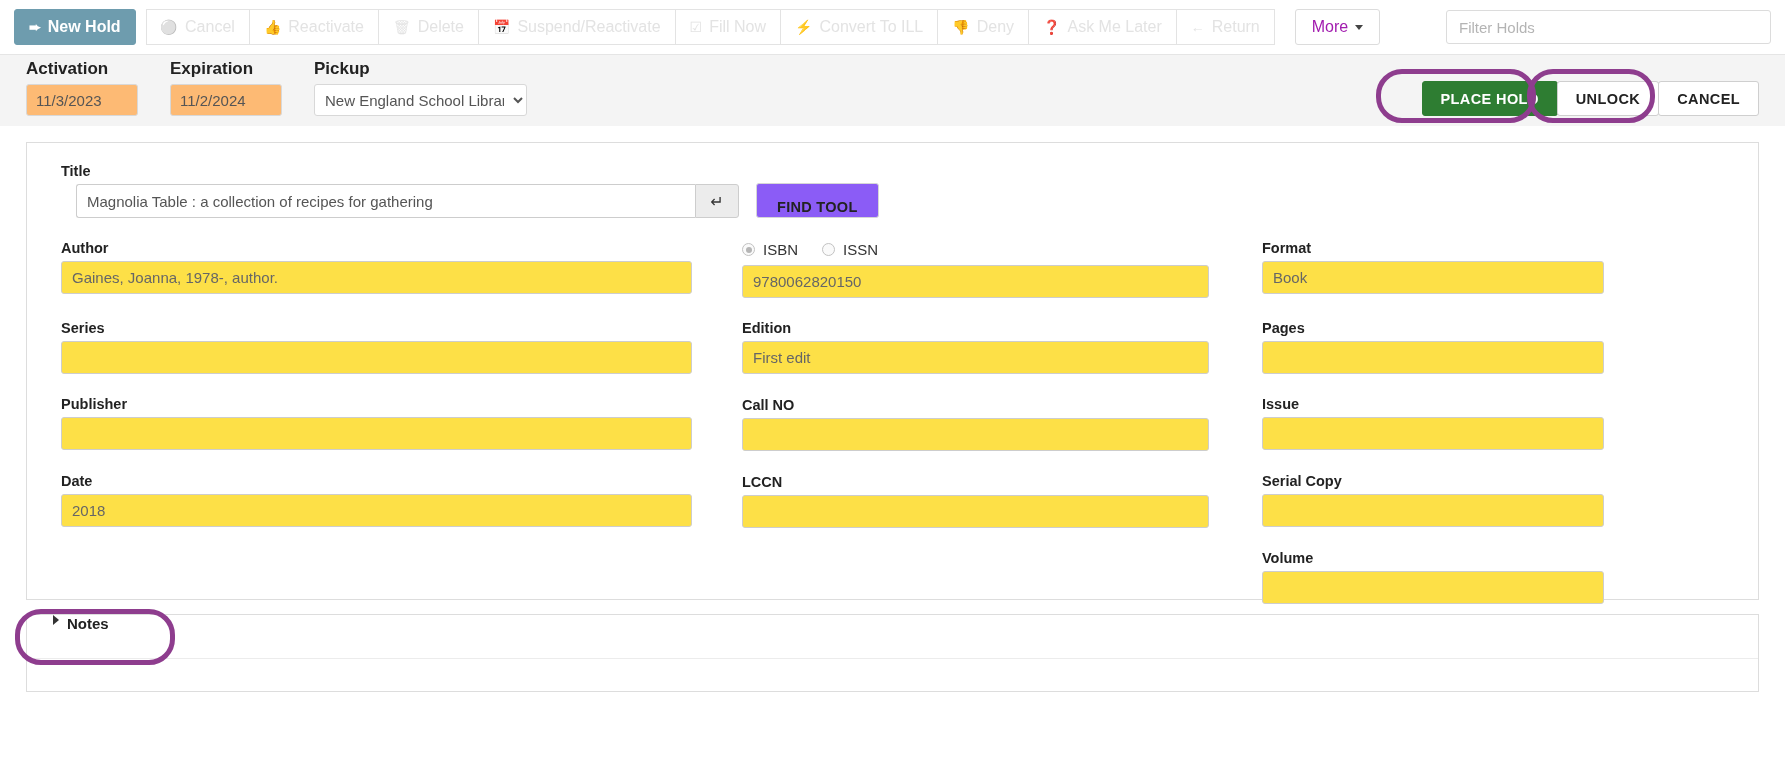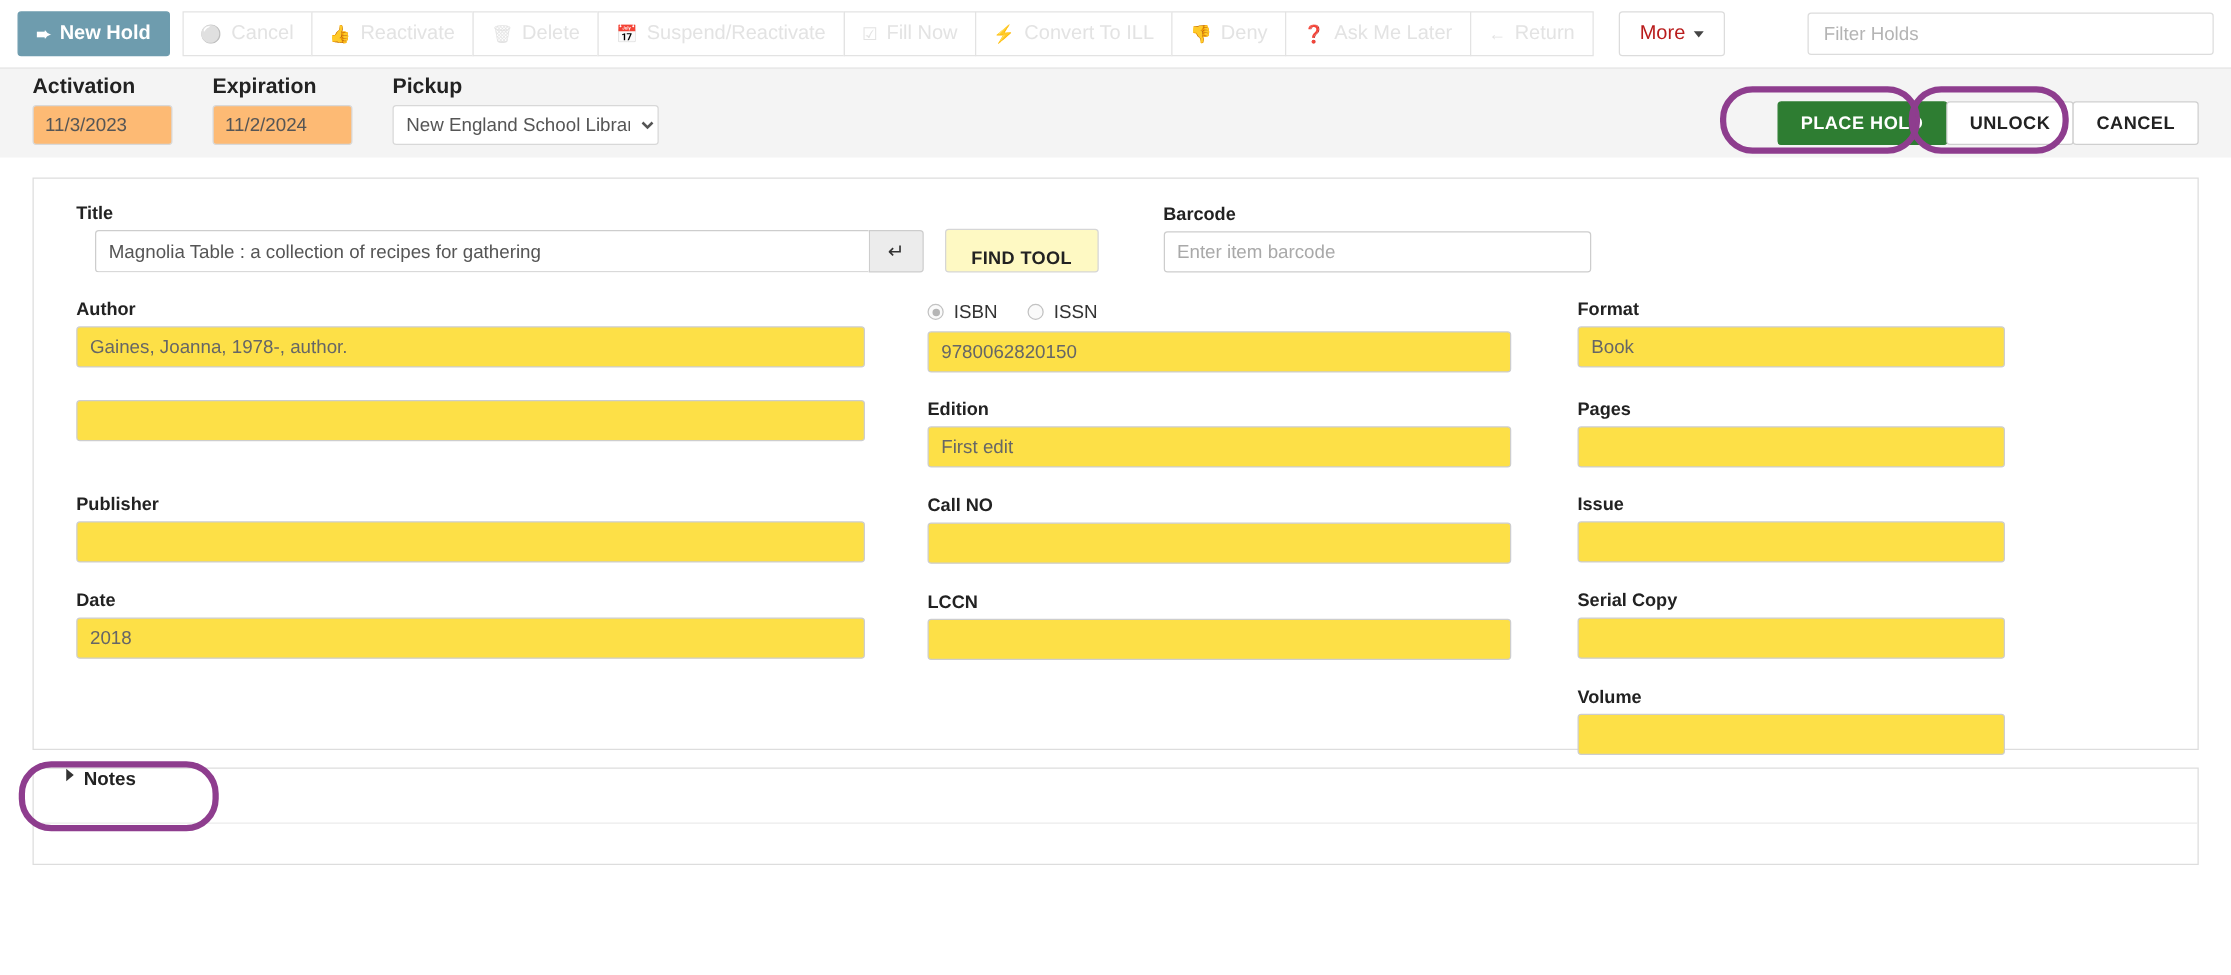--- a/index.html
+++ b/index.html
@@ -48,21 +48,21 @@
     border-radius: 3px;
     margin-right: 11px;
   }
   .tb-btn .ic { font-size: 14px; line-height: 1; }
   .tb-more {
     margin-left: 20px;
     height: 36px;
     padding: 0 16px;
     border: 1px solid #dcdcdc;
     background: #fff;
-    color: #b91c1c;
+    color: #a21caf;
     font-size: 16px;
     border-radius: 3px;
     display: inline-flex;
     align-items: center;
     gap: 7px;
     cursor: pointer;
     font-family: "Liberation Sans", sans-serif;
   }
   .caret {
     width: 0; height: 0;
@@ -231,21 +231,21 @@
     color: #333;
     cursor: pointer;
     display: flex; align-items: center; justify-content: center;
     font-family: "Liberation Sans", sans-serif;
   }
   .find-tool {
     margin-left: 17px;
     height: 35px;
     padding: 15px 20px;
     border: 1px solid #d6d6d6;
-    background: #fef9c3;
+    background: #8b5cf6;
     color: #222;
     font-weight: bold;
     font-size: 14.5px;
     letter-spacing: .3px;
     border-radius: 3px;
     cursor: pointer;
     font-family: "Liberation Sans", sans-serif;
   }
   .barcode-wrap { margin-left: 52px; width: 342px; }
 
@@ -398,24 +398,20 @@
           <input class="title-inp" type="text" value="Magnolia Table : a collection of recipes for gathering" style="">
         </div>
         <button class="enter-btn">
           <span>↵</span>
         </button>
       </div>
     </div>
 
     <button class="find-tool">FIND TOOL</button>
 
-    <div class="barcode-wrap">
-      <span class="lbl-field">Barcode</span>
-      <input class="inp white" type="text" placeholder="Enter item barcode" style="">
-    </div>
   </div>
 
   <div class="grid">
     <div class="col-a" style="padding-right:38px;">
       <span class="lbl-field">Author</span>
       <input class="inp" type="text" value="Gaines, Joanna, 1978-, author." style="">
     </div>
 
     <div class="col-b">
       <div class="radio-row">
@@ -428,20 +424,21 @@
     </div>
 
     <div class="col-c">
       <span class="lbl-field">Format</span>
       <input class="inp" type="text" value="Book" style="">
     </div>
   </div>
 
   <div class="grid" style="margin-top:22px;">
     <div class="col-a" style="padding-right:38px;">
+      <span class="lbl-field">Series</span>
       <input class="inp" type="text" value="" style="">
     </div>
     <div class="col-b">
       <span class="lbl-field">Edition</span>
       <input class="inp" type="text" value="First edit" style="">
     </div>
     <div class="col-c">
       <span class="lbl-field">Pages</span>
       <input class="inp" type="text" value="" style="">
     </div>

